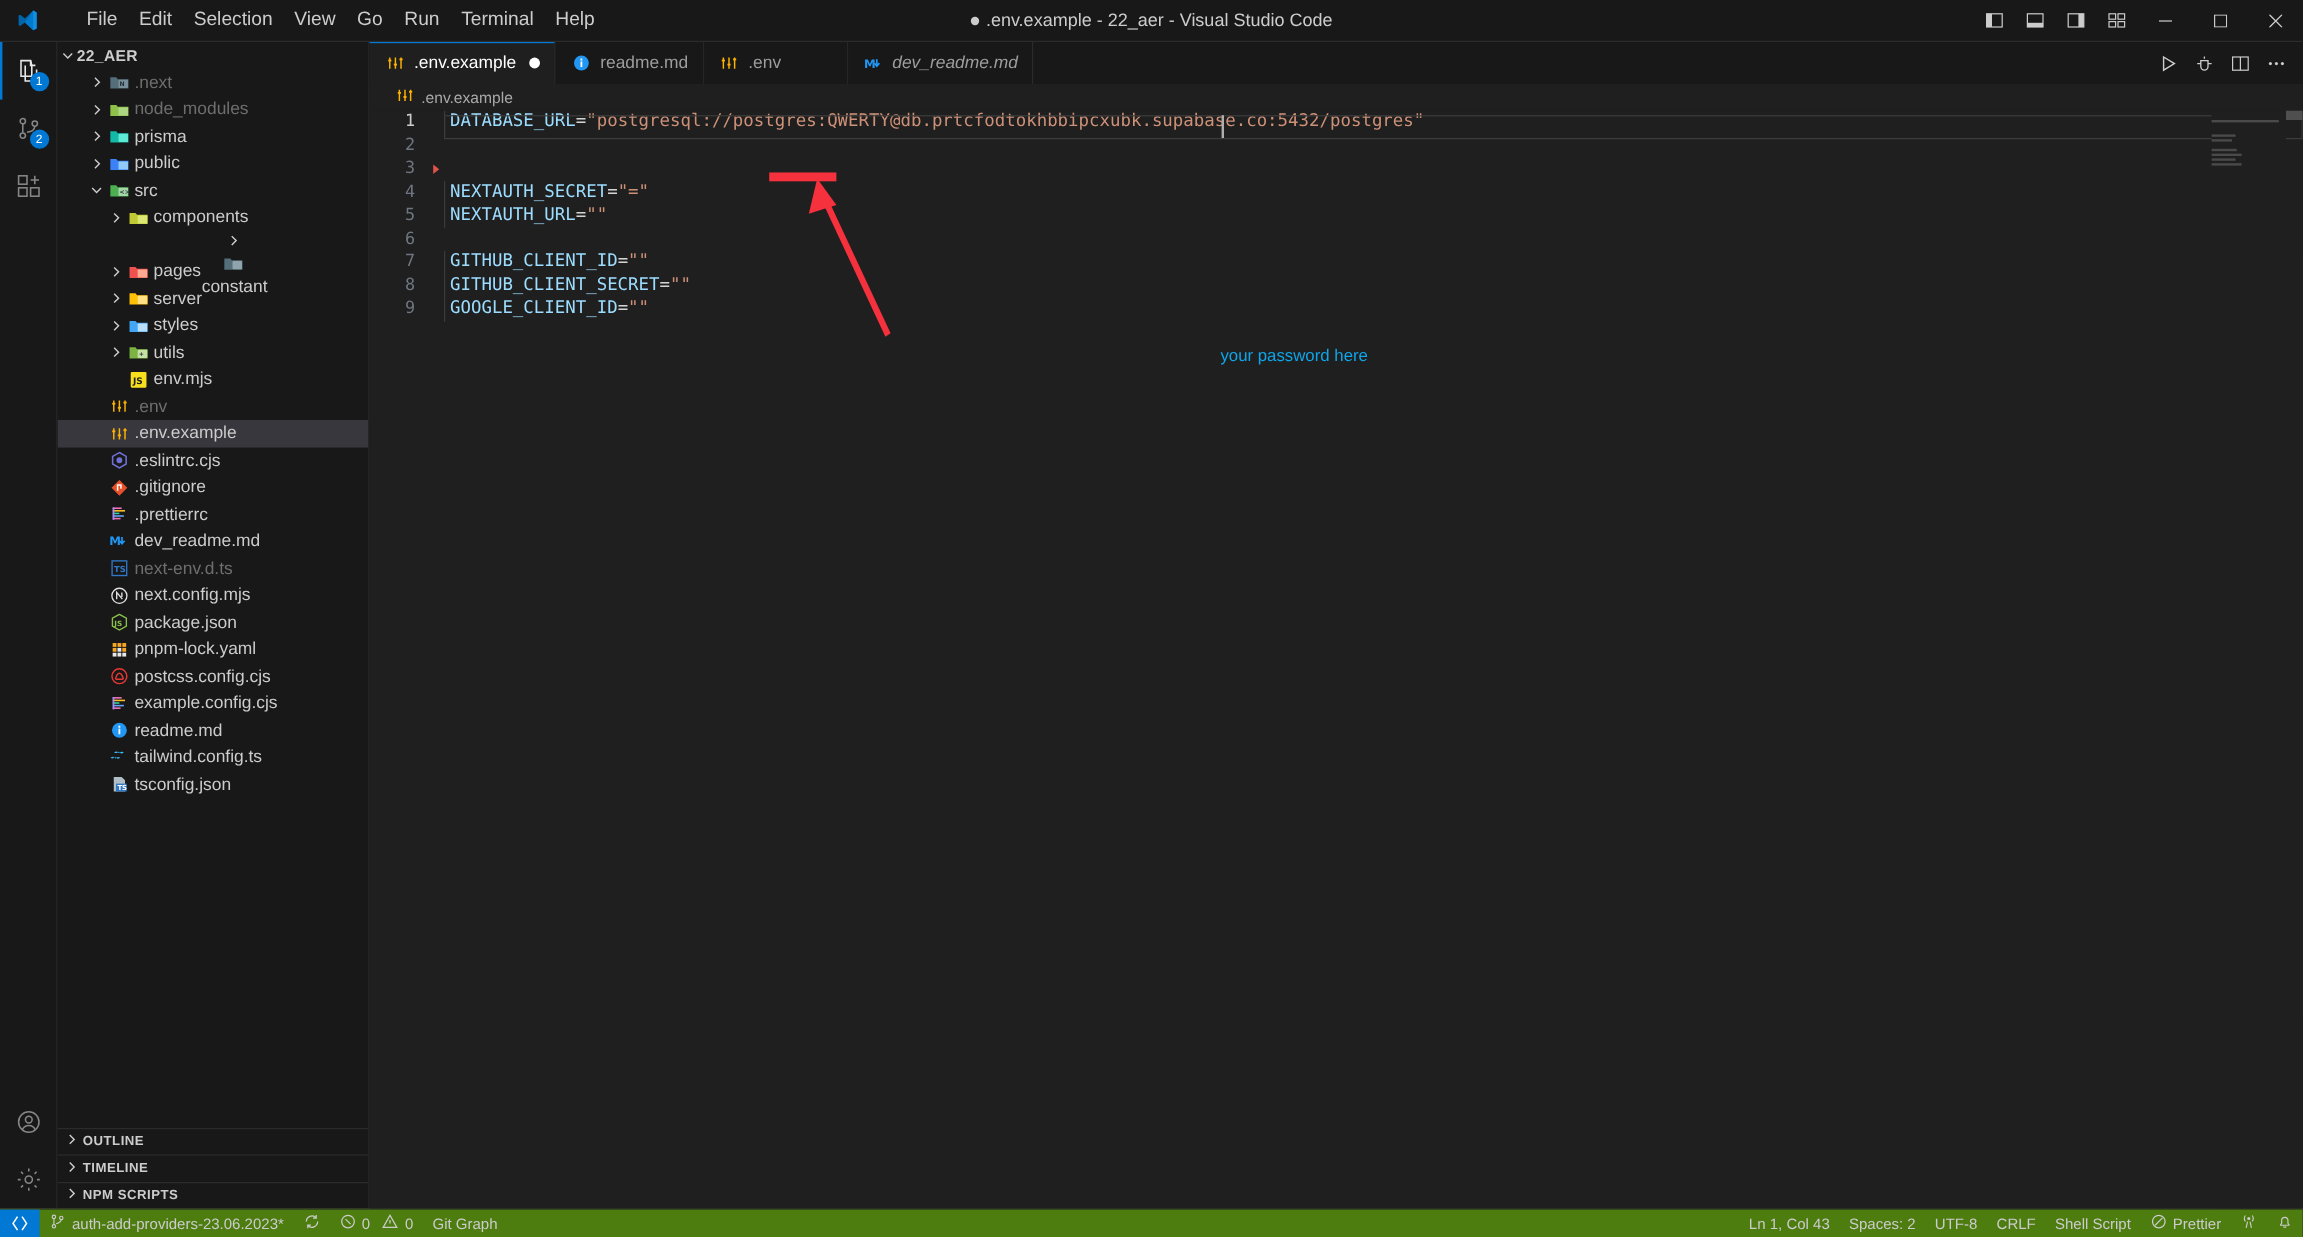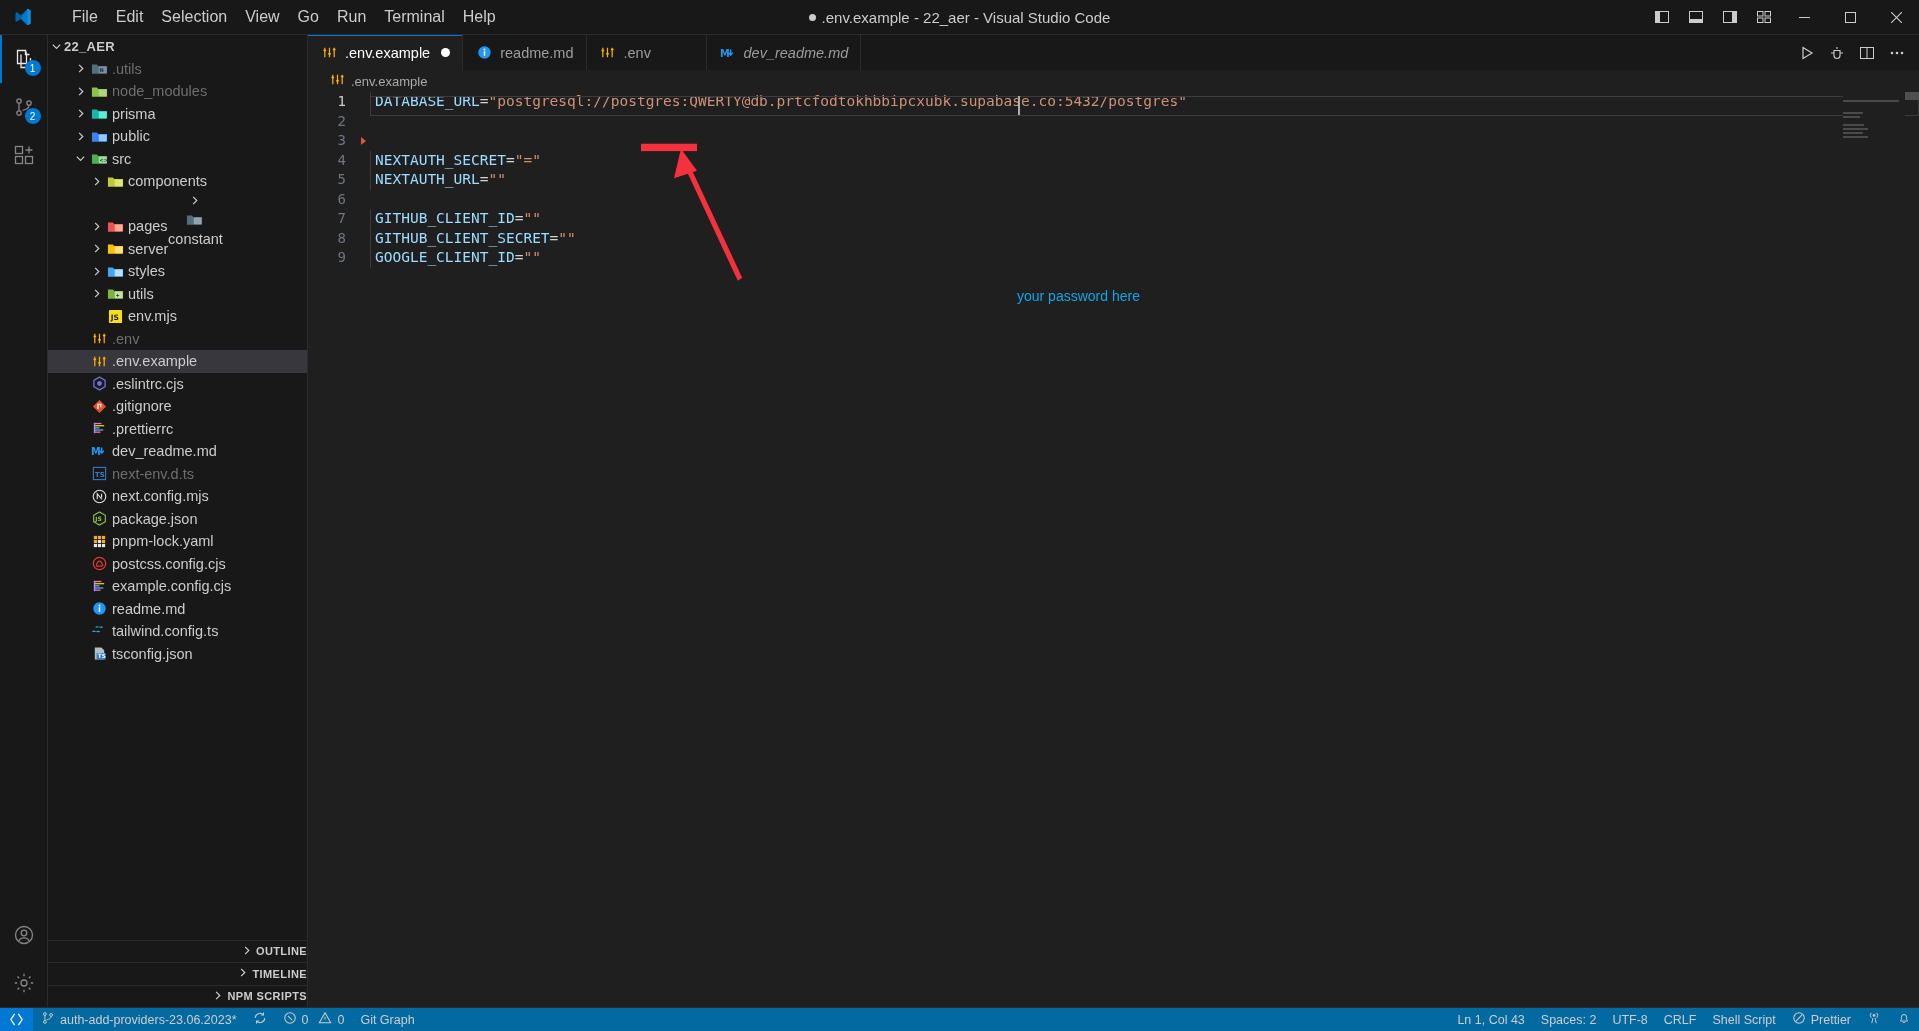--- a/index.html
+++ b/index.html
@@ -85,21 +85,21 @@
   .row.selected { background: #37373d; }
   .row.root { font-weight: bold; font-size: 13px; letter-spacing: .3px; }
   .chev { width: 16px; flex:0 0 16px; display:flex; align-items:center; justify-content:center; color:#cccccc; }
   .ficon { width: 22px; flex: 0 0 22px; display:flex; align-items:center; justify-content:center; }
   .fname { margin-left: 2px; }
   .dim { color: #6e6e6e; }
   .sb-sections { flex: 0 0 auto; }
   .sb-sec {
     height: 22.5px; display: flex; align-items: center; gap: 4px;
     font-size: 11px; font-weight: bold; letter-spacing: .4px; color: #cccccc;
-    border-top: 1px solid #2b2b2b; padding-left: 6px; cursor: default; justify-content: flex-end;
+    border-top: 1px solid #2b2b2b; padding-left: 6px; cursor: default;
   }
 
   
   .editor-area { flex: 1 1 auto; display: flex; flex-direction: column; min-width: 0; background: #1f1f1f; }
   .tabsbar { height: 35px; flex: 0 0 35px; background: #181818; display: flex; align-items: stretch; position: relative; }
   .tabs { display: flex; align-items: stretch; min-width: 0; }
   .tab {
     display: flex; align-items: center; gap: 7px;
     padding: 0 12px; min-width: 120px; font-size: 14.5px; color: #9d9d9d;
     border-right: 1px solid #2b2b2b; background: #181818; cursor: default; position: relative;
@@ -147,21 +147,21 @@
 
   
   .annot { position: absolute; inset: 0; pointer-events: none; }
   .annot-text {
     position: absolute; color: #0ea5e9; font-size: 14px;
     font-family: "Liberation Sans", sans-serif; white-space: nowrap;
   }
 
   
   .statusbar {
-    height: 24px; flex: 0 0 24px; background: #0369a1;
+    height: 24px; flex: 0 0 24px; background: #4d7c0f;
     display: flex; align-items: center; font-size: 12.5px; color: #cccccc;
     border-top: 1px solid #2b2b2b;
   }
   .st-remote {
     background: #0078d4; color: #fff; height: 100%;
     display: flex; align-items: center; padding: 0 9px; cursor: default;
   }
   .st-item { display: flex; align-items: center; gap: 5px; padding: 0 8px; height: 100%; cursor: default; white-space: nowrap; }
   .st-right { margin-left: auto; display: flex; align-items: center; }
   .icon-svg { display: block; }
@@ -319,21 +319,21 @@
                   <path d="M4.5 2l4 4-4 4" fill="none" stroke="currentColor" stroke-width="1.3"></path>
                 </svg>
               </span>
               <span class="ficon">
                 <svg width="17" height="15" viewBox="0 0 18 15">
     <path d="M1 3.2h5.2l1.4 1.6H17V13H1z" fill="#546e7a"></path>
     <rect x="8.2" y="5.4" width="8.4" height="7.2" rx="0.8" fill="#78909c"></rect>
     <text x="9.1" y="11.2" font-size="5.4" font-weight="bold" fill="#263238" font-family="DejaVu Sans, sans-serif">N</text>
   </svg>
               </span>
-              <span class="fname dim">.utils</span>
+              <span class="fname dim">.next</span>
             </div>
             <div class="row" style="padding-left: 24px;">
               <span class="chev">
                 <svg width="11" height="11" viewBox="0 0 12 12">
                   <path d="M4.5 2l4 4-4 4" fill="none" stroke="currentColor" stroke-width="1.3"></path>
                 </svg>
               </span>
               <span class="ficon">
                 <svg width="17" height="15" viewBox="0 0 18 15">
     <path d="M1 3.2h5.2l1.4 1.6H17V13H1z" fill="#8dc149"></path>

